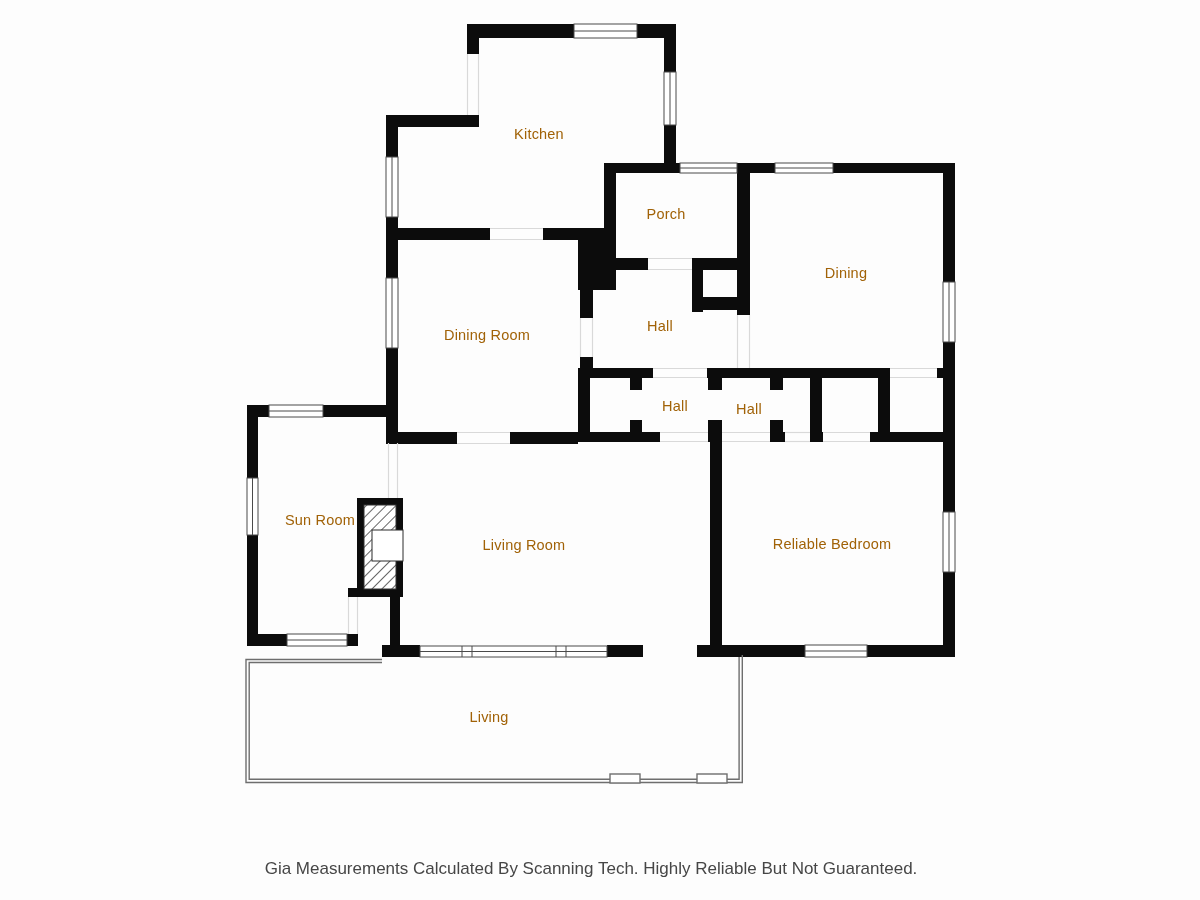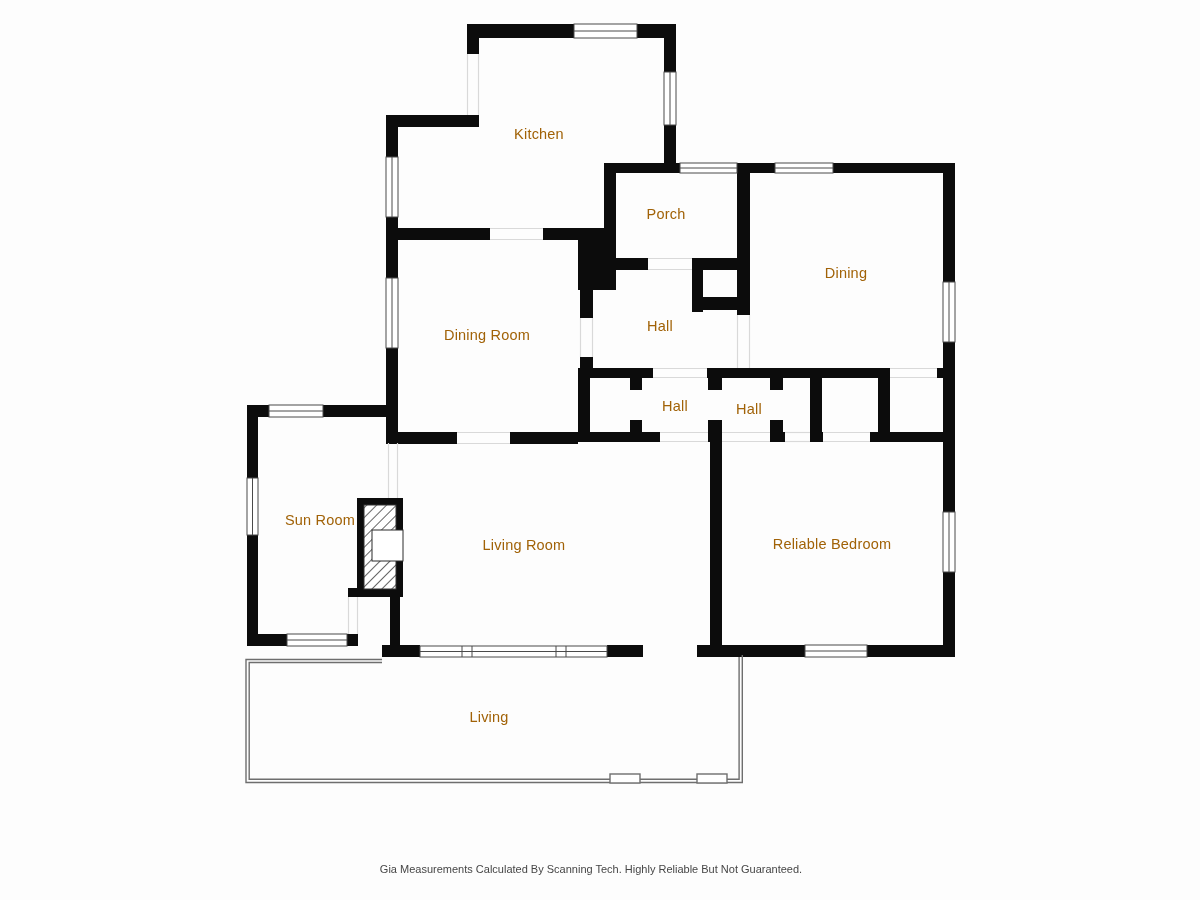--- a/index.html
+++ b/index.html
@@ -8,21 +8,21 @@
     font-family:"Liberation Sans",sans-serif;overflow:hidden;
     outline:1px solid #ececec;
   }
   #plan-svg{position:absolute;left:0;top:0;}
   .lbl{
     position:absolute;transform:translate(-50%,-50%);
     font-size:14.5px;color:#a16207;white-space:nowrap;letter-spacing:.2px;
   }
   .disclaimer{
     position:absolute;left:591px;top:869px;transform:translate(-50%,-50%);
-    font-size:11px;color:#464646;white-space:nowrap;
+    font-size:17px;color:#464646;white-space:nowrap;
   }
 </style>
 </head>
 <body>
 
 <div id="stage">
 
   <svg id="plan-svg" width="1200" height="900" viewBox="0 0 1200 900">
     <defs>
       <pattern id="hatch" patternUnits="userSpaceOnUse" width="7" height="7" patternTransform="rotate(45)">

